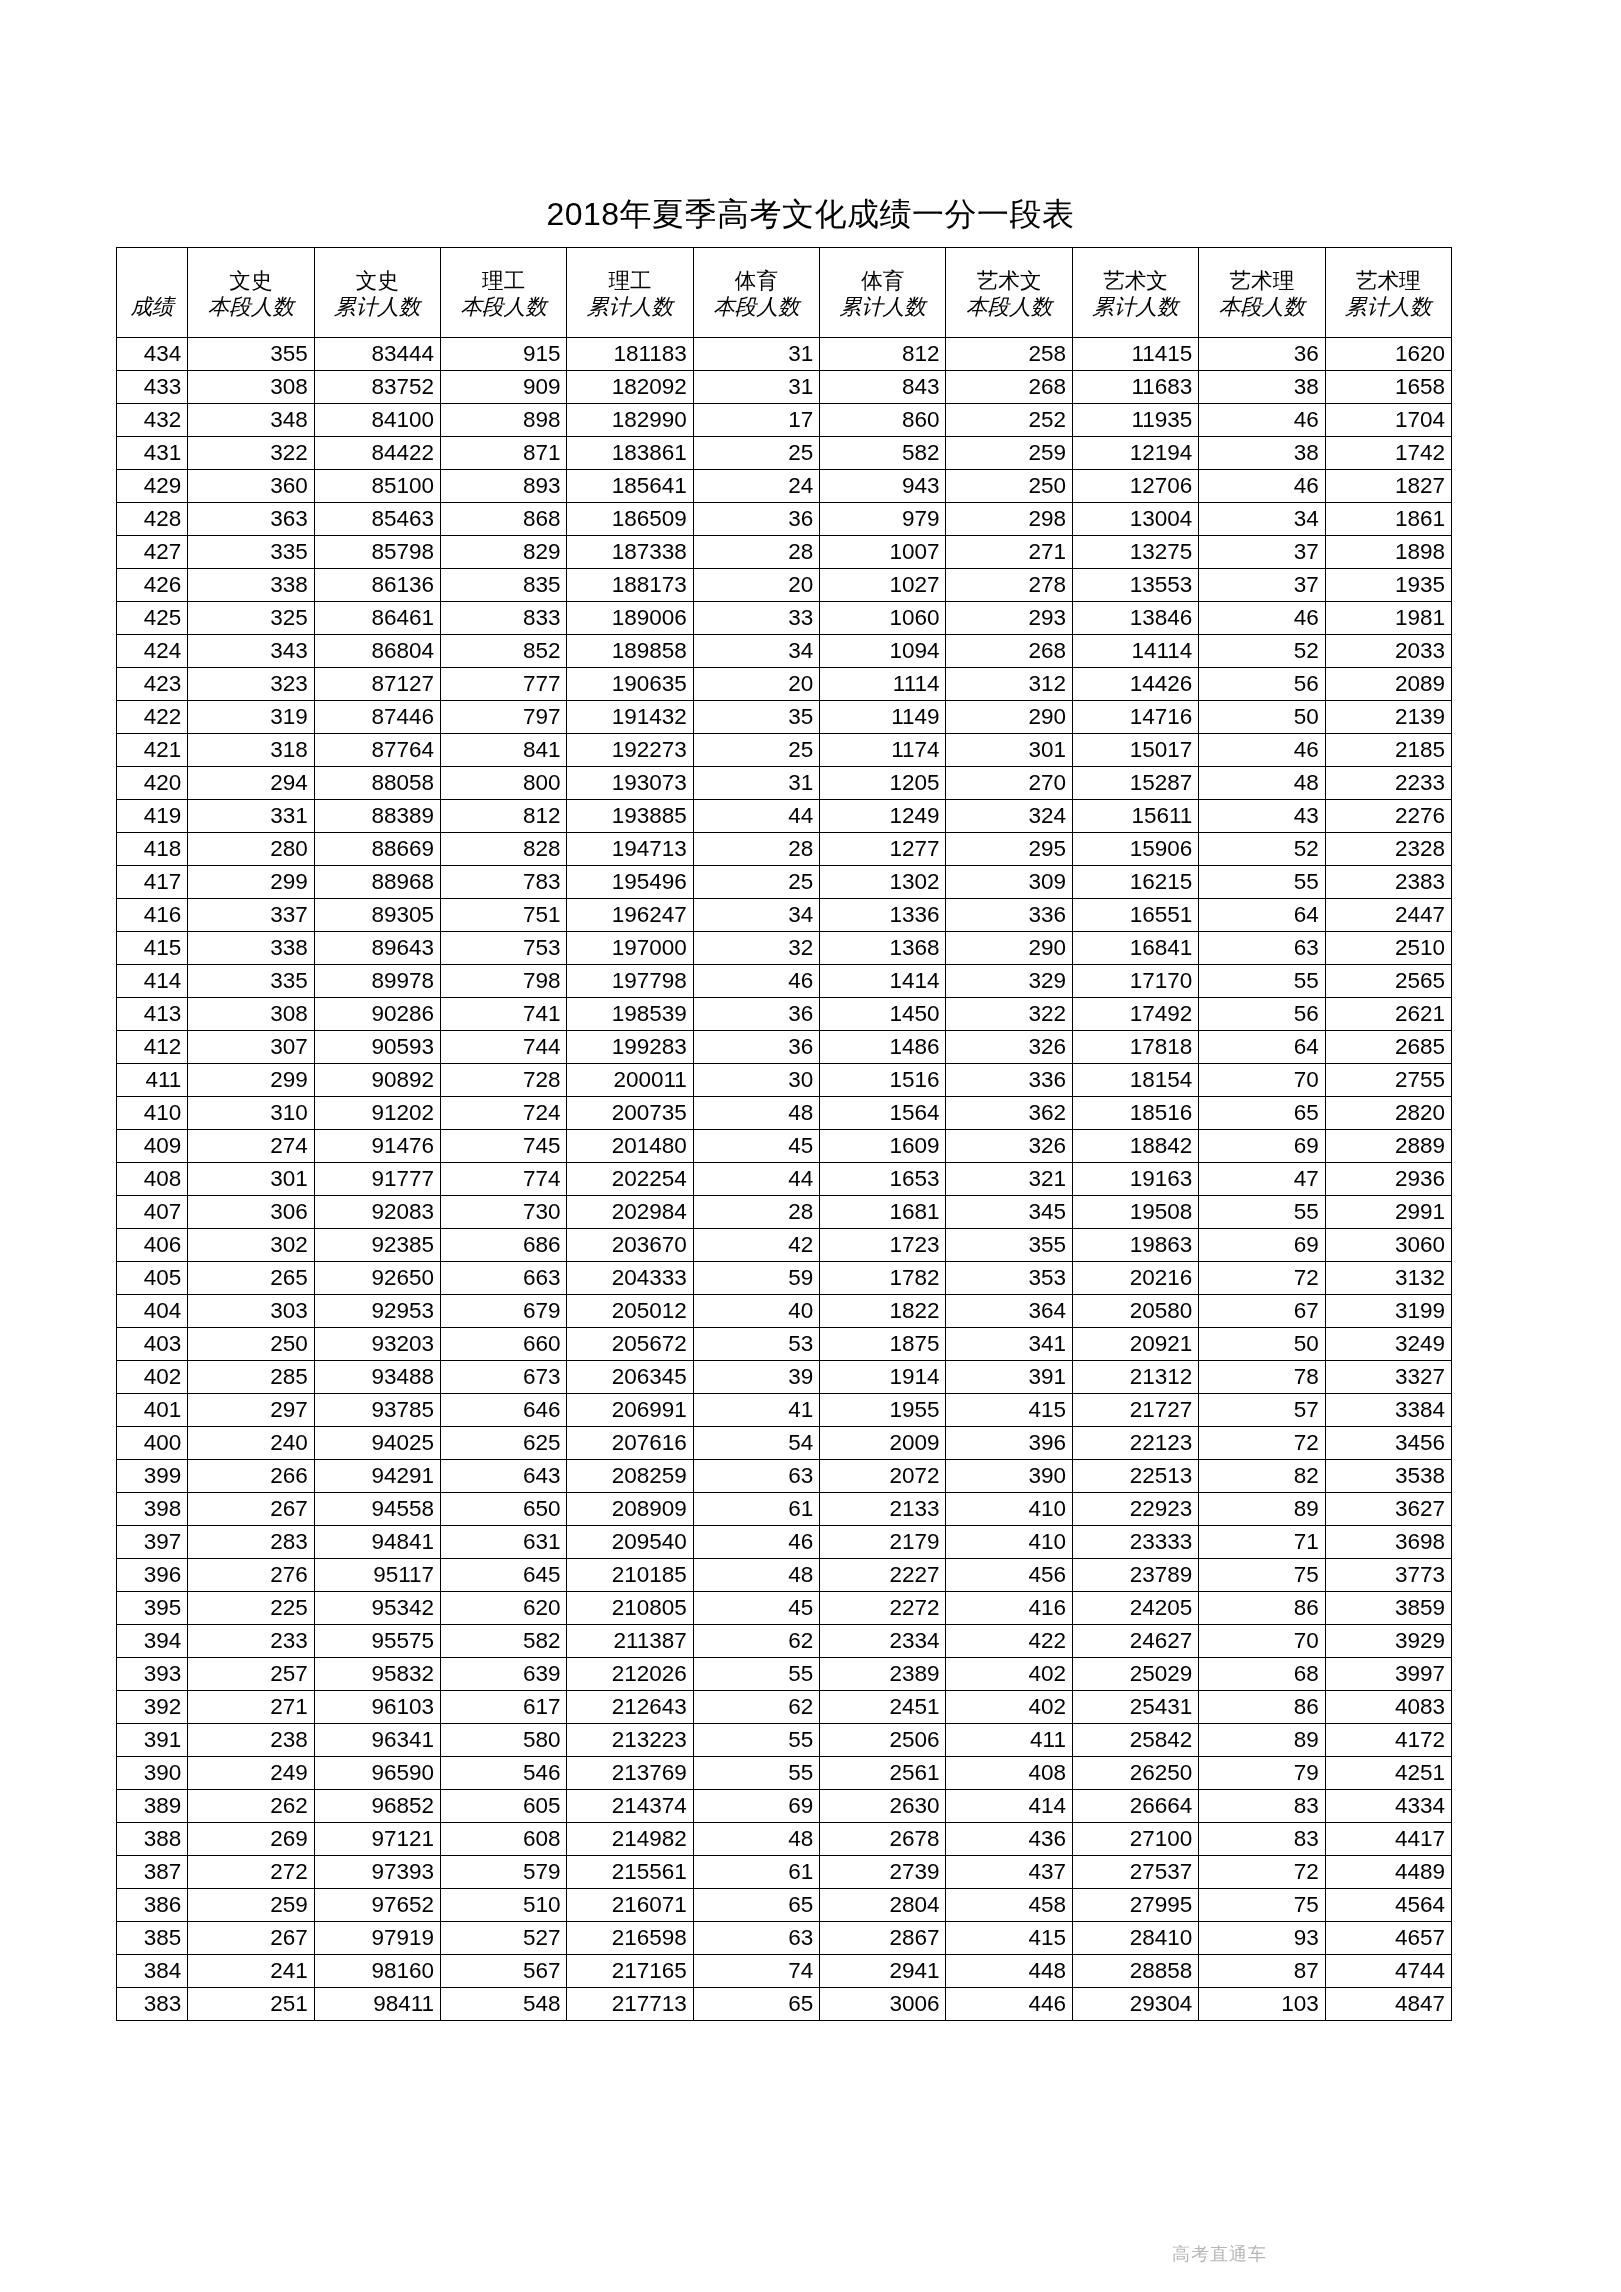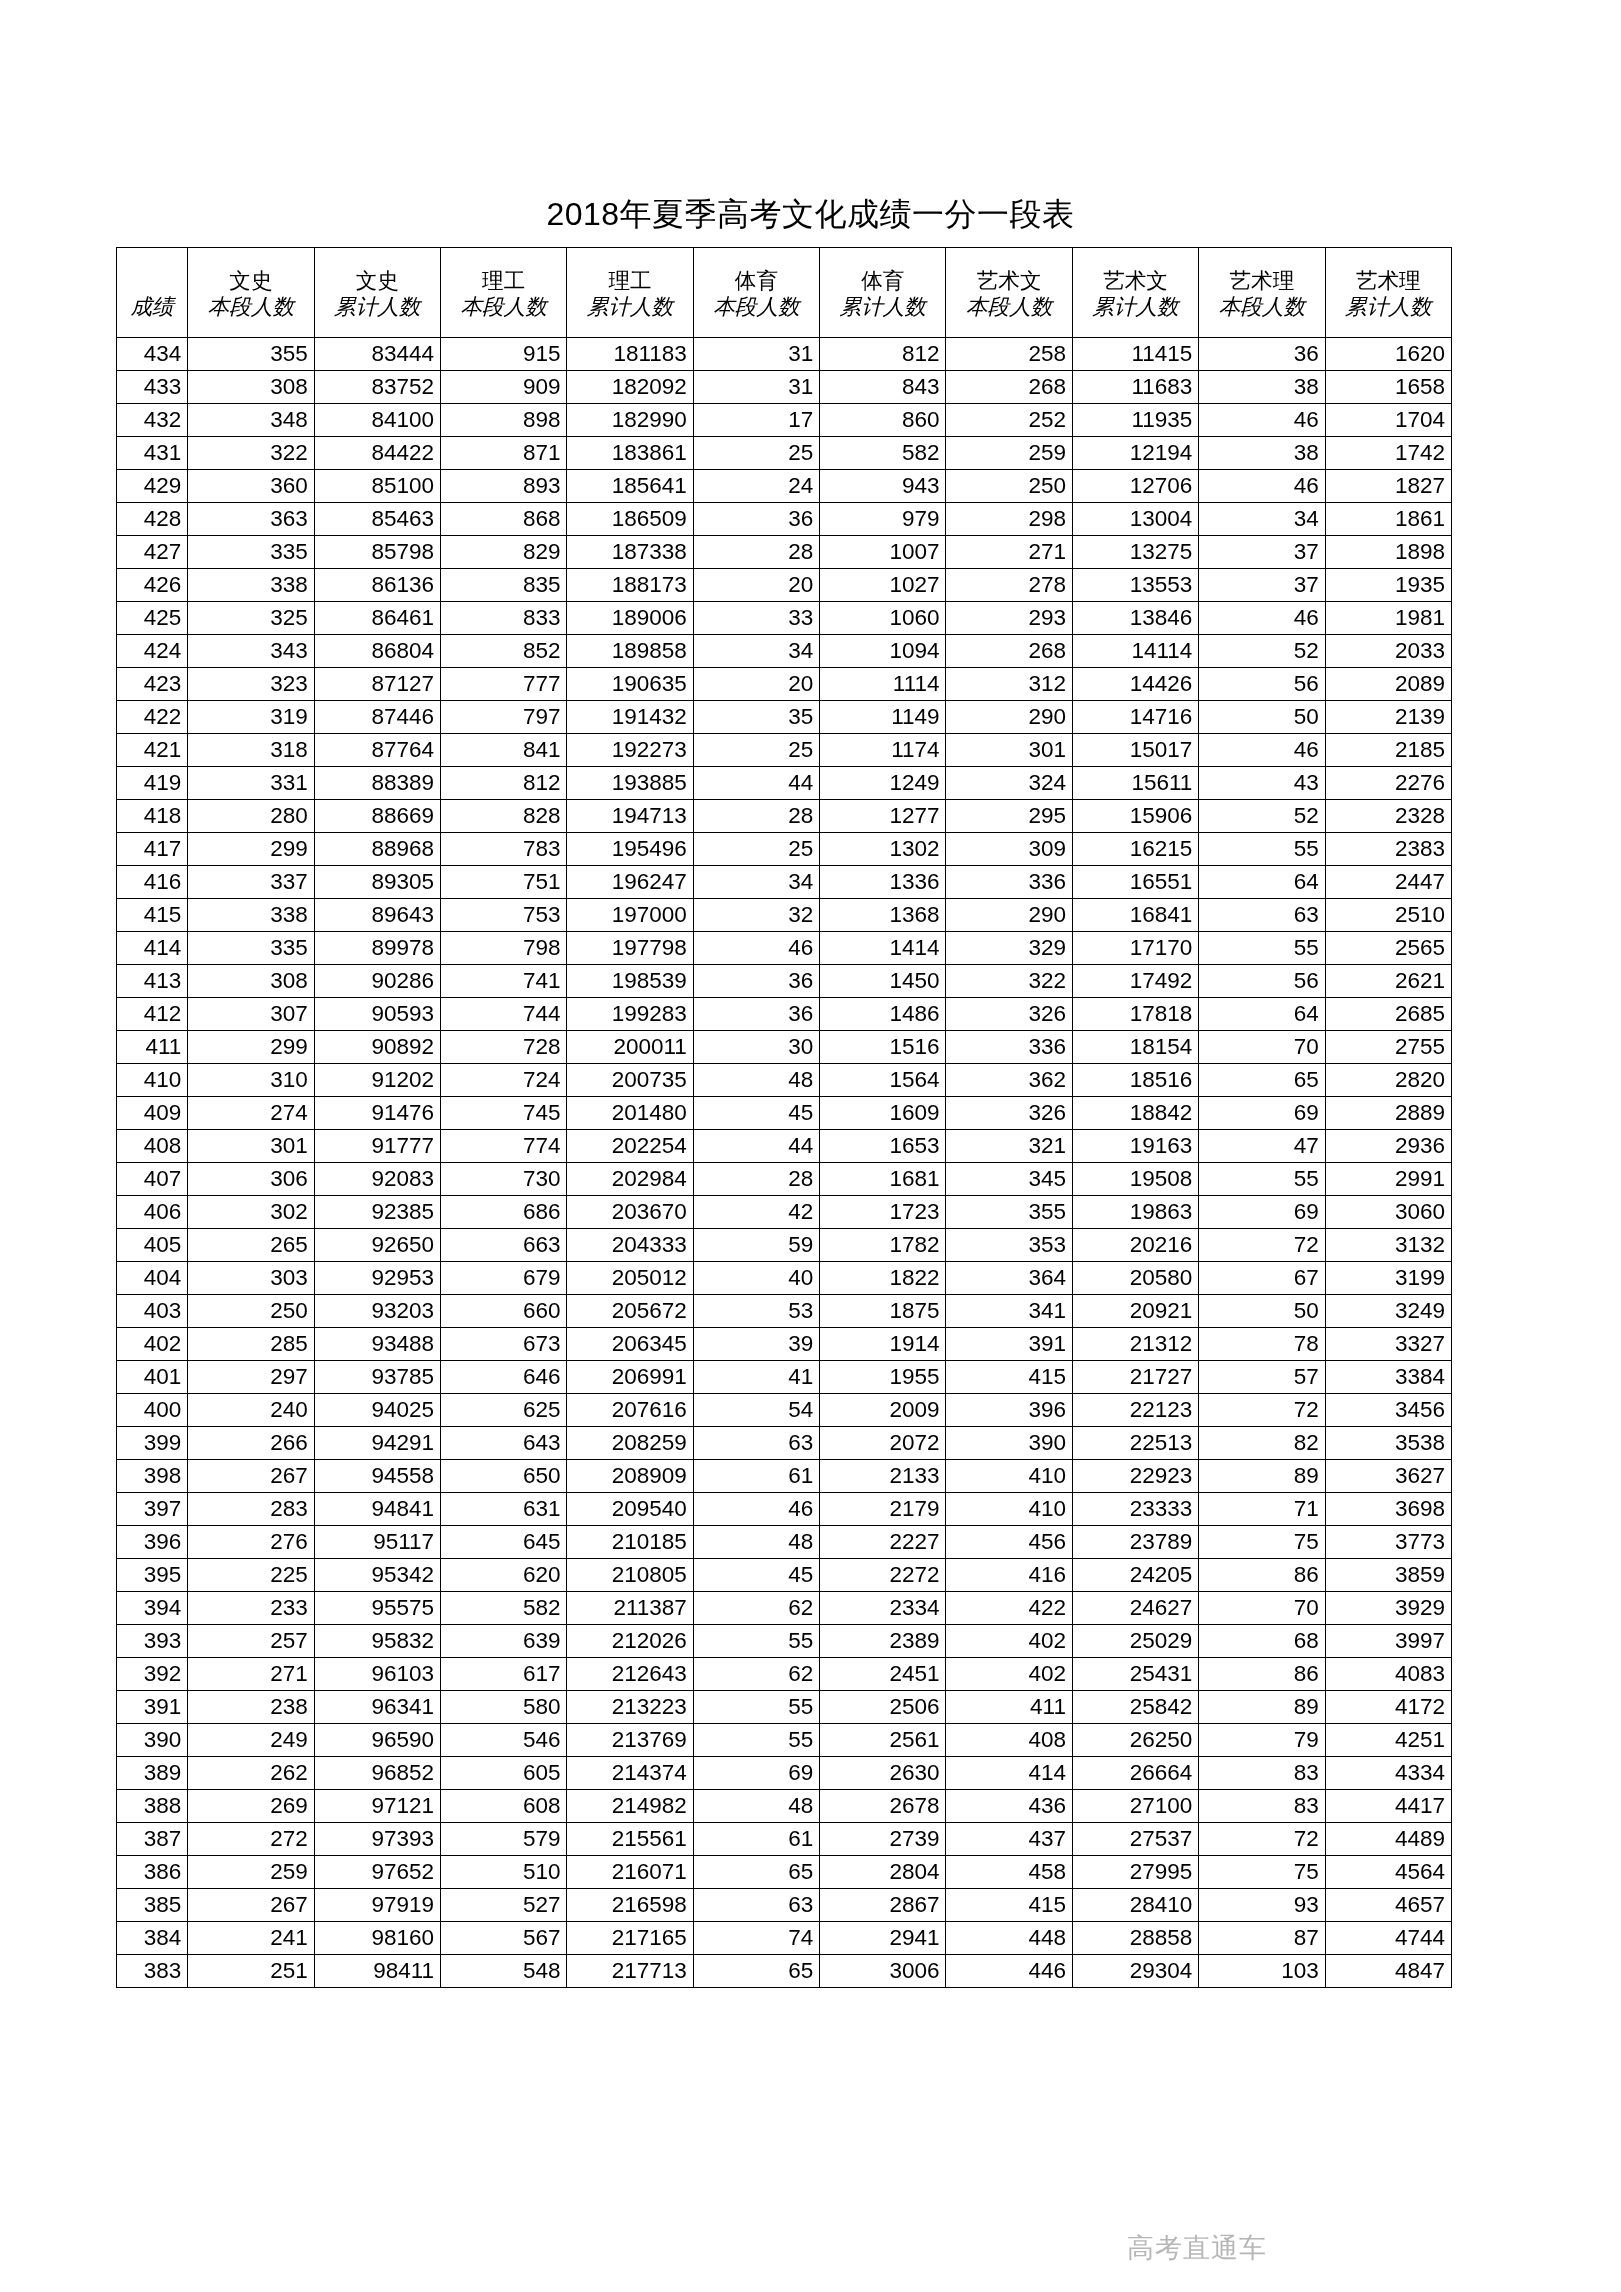--- a/index.html
+++ b/index.html
@@ -79,21 +79,21 @@
     line-height: 32px;
     white-space: nowrap;
   }
   
   col.c-score  { width: 71px; }
   col.c-wide   { width: 126px; }
   .watermark {
     position: absolute;
     right: 61px;
     bottom: 27.4px;
-    font-size: 27px;
+    font-size: 18px;
     color: #b6b6b6;
     font-family: "Liberation Sans", "DejaVu Sans", sans-serif;
     letter-spacing: 1px;
     white-space: nowrap;
   }
 </style>
 </head>
 <body>
 
 <div class="page">
@@ -327,20 +327,33 @@
             <td>841</td>
             <td>192273</td>
             <td>25</td>
             <td>1174</td>
             <td>301</td>
             <td>15017</td>
             <td>46</td>
             <td>2185</td>
           </tr>
           <tr>
+            <td>420</td>
+            <td>294</td>
+            <td>88058</td>
+            <td>800</td>
+            <td>193073</td>
+            <td>31</td>
+            <td>1205</td>
+            <td>270</td>
+            <td>15287</td>
+            <td>48</td>
+            <td>2233</td>
+          </tr>
+          <tr>
             <td>419</td>
             <td>331</td>
             <td>88389</td>
             <td>812</td>
             <td>193885</td>
             <td>44</td>
             <td>1249</td>
             <td>324</td>
             <td>15611</td>
             <td>43</td>

